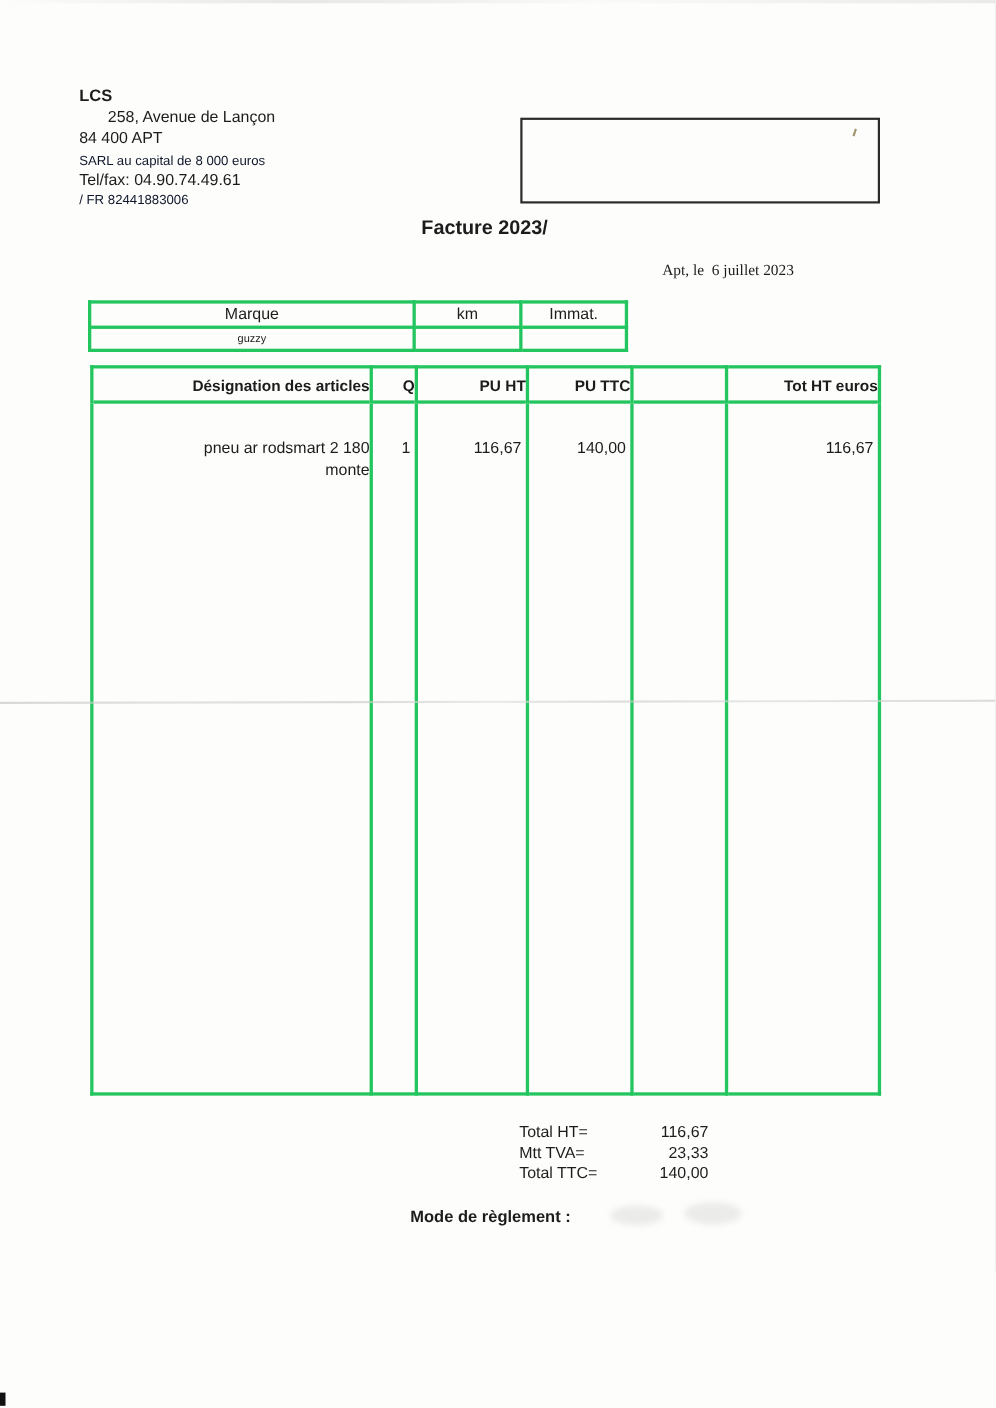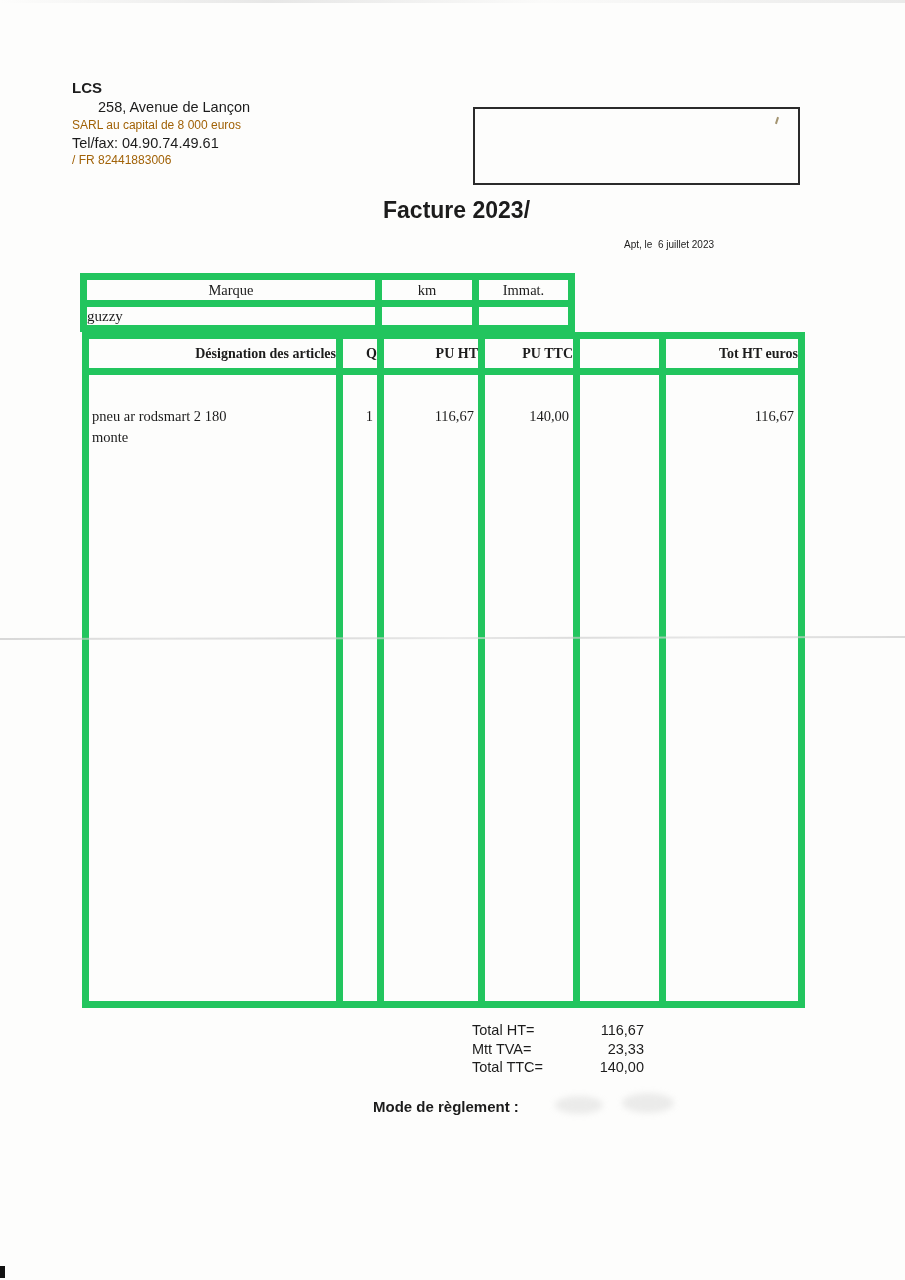--- a/index.html
+++ b/index.html
@@ -21,21 +21,21 @@
   
   .company {
     position: absolute;
     left: 72px;
     top: 78px;
     width: 320px;
   }
   .company-name { font-size: 15px; font-weight: bold; line-height: 20px; }
   .addr  { font-size: 14.5px; line-height: 19px; margin-left: 26px; }
   .addr2 { font-size: 14.5px; line-height: 19px; margin-bottom: 2px;}
-  .small { font-size: 12px;   line-height: 16.5px; color: #a16207; }
+  .small { font-size: 12px;   line-height: 16.5px; color: #0f172a; }
   .telfax{ font-size: 14.5px; line-height: 18px; }
 
   
   .recipient-box {
     position: absolute;
     left: 473px;
     top: 107px;
     width: 323px;
     height: 74px;
     border: 2px solid #2b2b2b;
@@ -50,67 +50,68 @@
     background: #8d7b4e;
     transform: rotate(18deg);
     opacity: .8;
   }
 
   
   .invoice-title {
     position: absolute;
     left: 383px;
     top: 197px;
-    font-size: 23px;
+    font-size: 18px;
     font-weight: bold;
   }
   .invoice-date {
     position: absolute;
-    left: 624px;
+    left: 602px;
     top: 239px;
-    font-size: 10px;
+    font-size: 14px;
     white-space: pre;
+    font-family: Liberation Serif, serif;
   }
 
   
   table { border-collapse: collapse; table-layout: fixed; }
-  th, td { border: 7px solid #22c55e; padding: 0; font-family: Liberation Serif, serif; }
+  th, td { border: 3px solid #22c55e; padding: 0; }
 
   
   .vehicle-table {
     position: absolute;
     left: 80px;
     top: 273px;
   }
   .vehicle-table table { width: 488px; border: 2px solid #2b2b2b; }
   .vehicle-table th {
     font-size: 14.5px; font-weight: normal; text-align: center;
     height: 20px;
   }
   .vehicle-table td {
-    font-size: 15px; text-align: left; height: 18px;
+    font-size: 10px; text-align: center; height: 18px;
   }
 
   
   .items-table {
     position: absolute;
     left: 82px;
     top: 332px;
   }
   .items-table table { width: 716px; border: 2px solid #2b2b2b; }
   .items-table th {
     font-size: 14px; font-weight: bold; text-align: right;
     height: 29px; border-bottom: 2px solid #2b2b2b;
   }
   .items-table td.body-cell {
     height: 626px;
     vertical-align: top;
     font-size: 14.5px;
   }
-  .cell-designation { text-align: left; }
+  .cell-designation { text-align: right; }
   .cell-designation .line1 { margin: 33px 0 0 3px; }
   .cell-designation .line2 { margin: 4px 0 0 3px; }
   .cell-num { text-align: right; }
   .cell-num .val { margin: 33px 4px 0 0; }
 
   
   .totals {
     position: absolute;
     left: 472px;
     top: 1021px;
@@ -171,20 +172,21 @@
 </head>
 <body>
 
 <div class="page">
 
   <div class="top-edge"></div>
 
   <div class="company">
     <div class="company-name">LCS</div>
     <div class="addr">258, Avenue de Lançon</div>
+    <div class="addr2">84 400 APT</div>
     <div class="small">SARL au capital de 8 000 euros</div>
     <div class="telfax">Tel/fax: 04.90.74.49.61</div>
     <div class="small">/ FR 82441883006</div>
   </div>
 
   <div class="recipient-box">
     <div class="box-tick"></div>
   </div>
 
   <div class="invoice-title">Facture 2023/</div>

